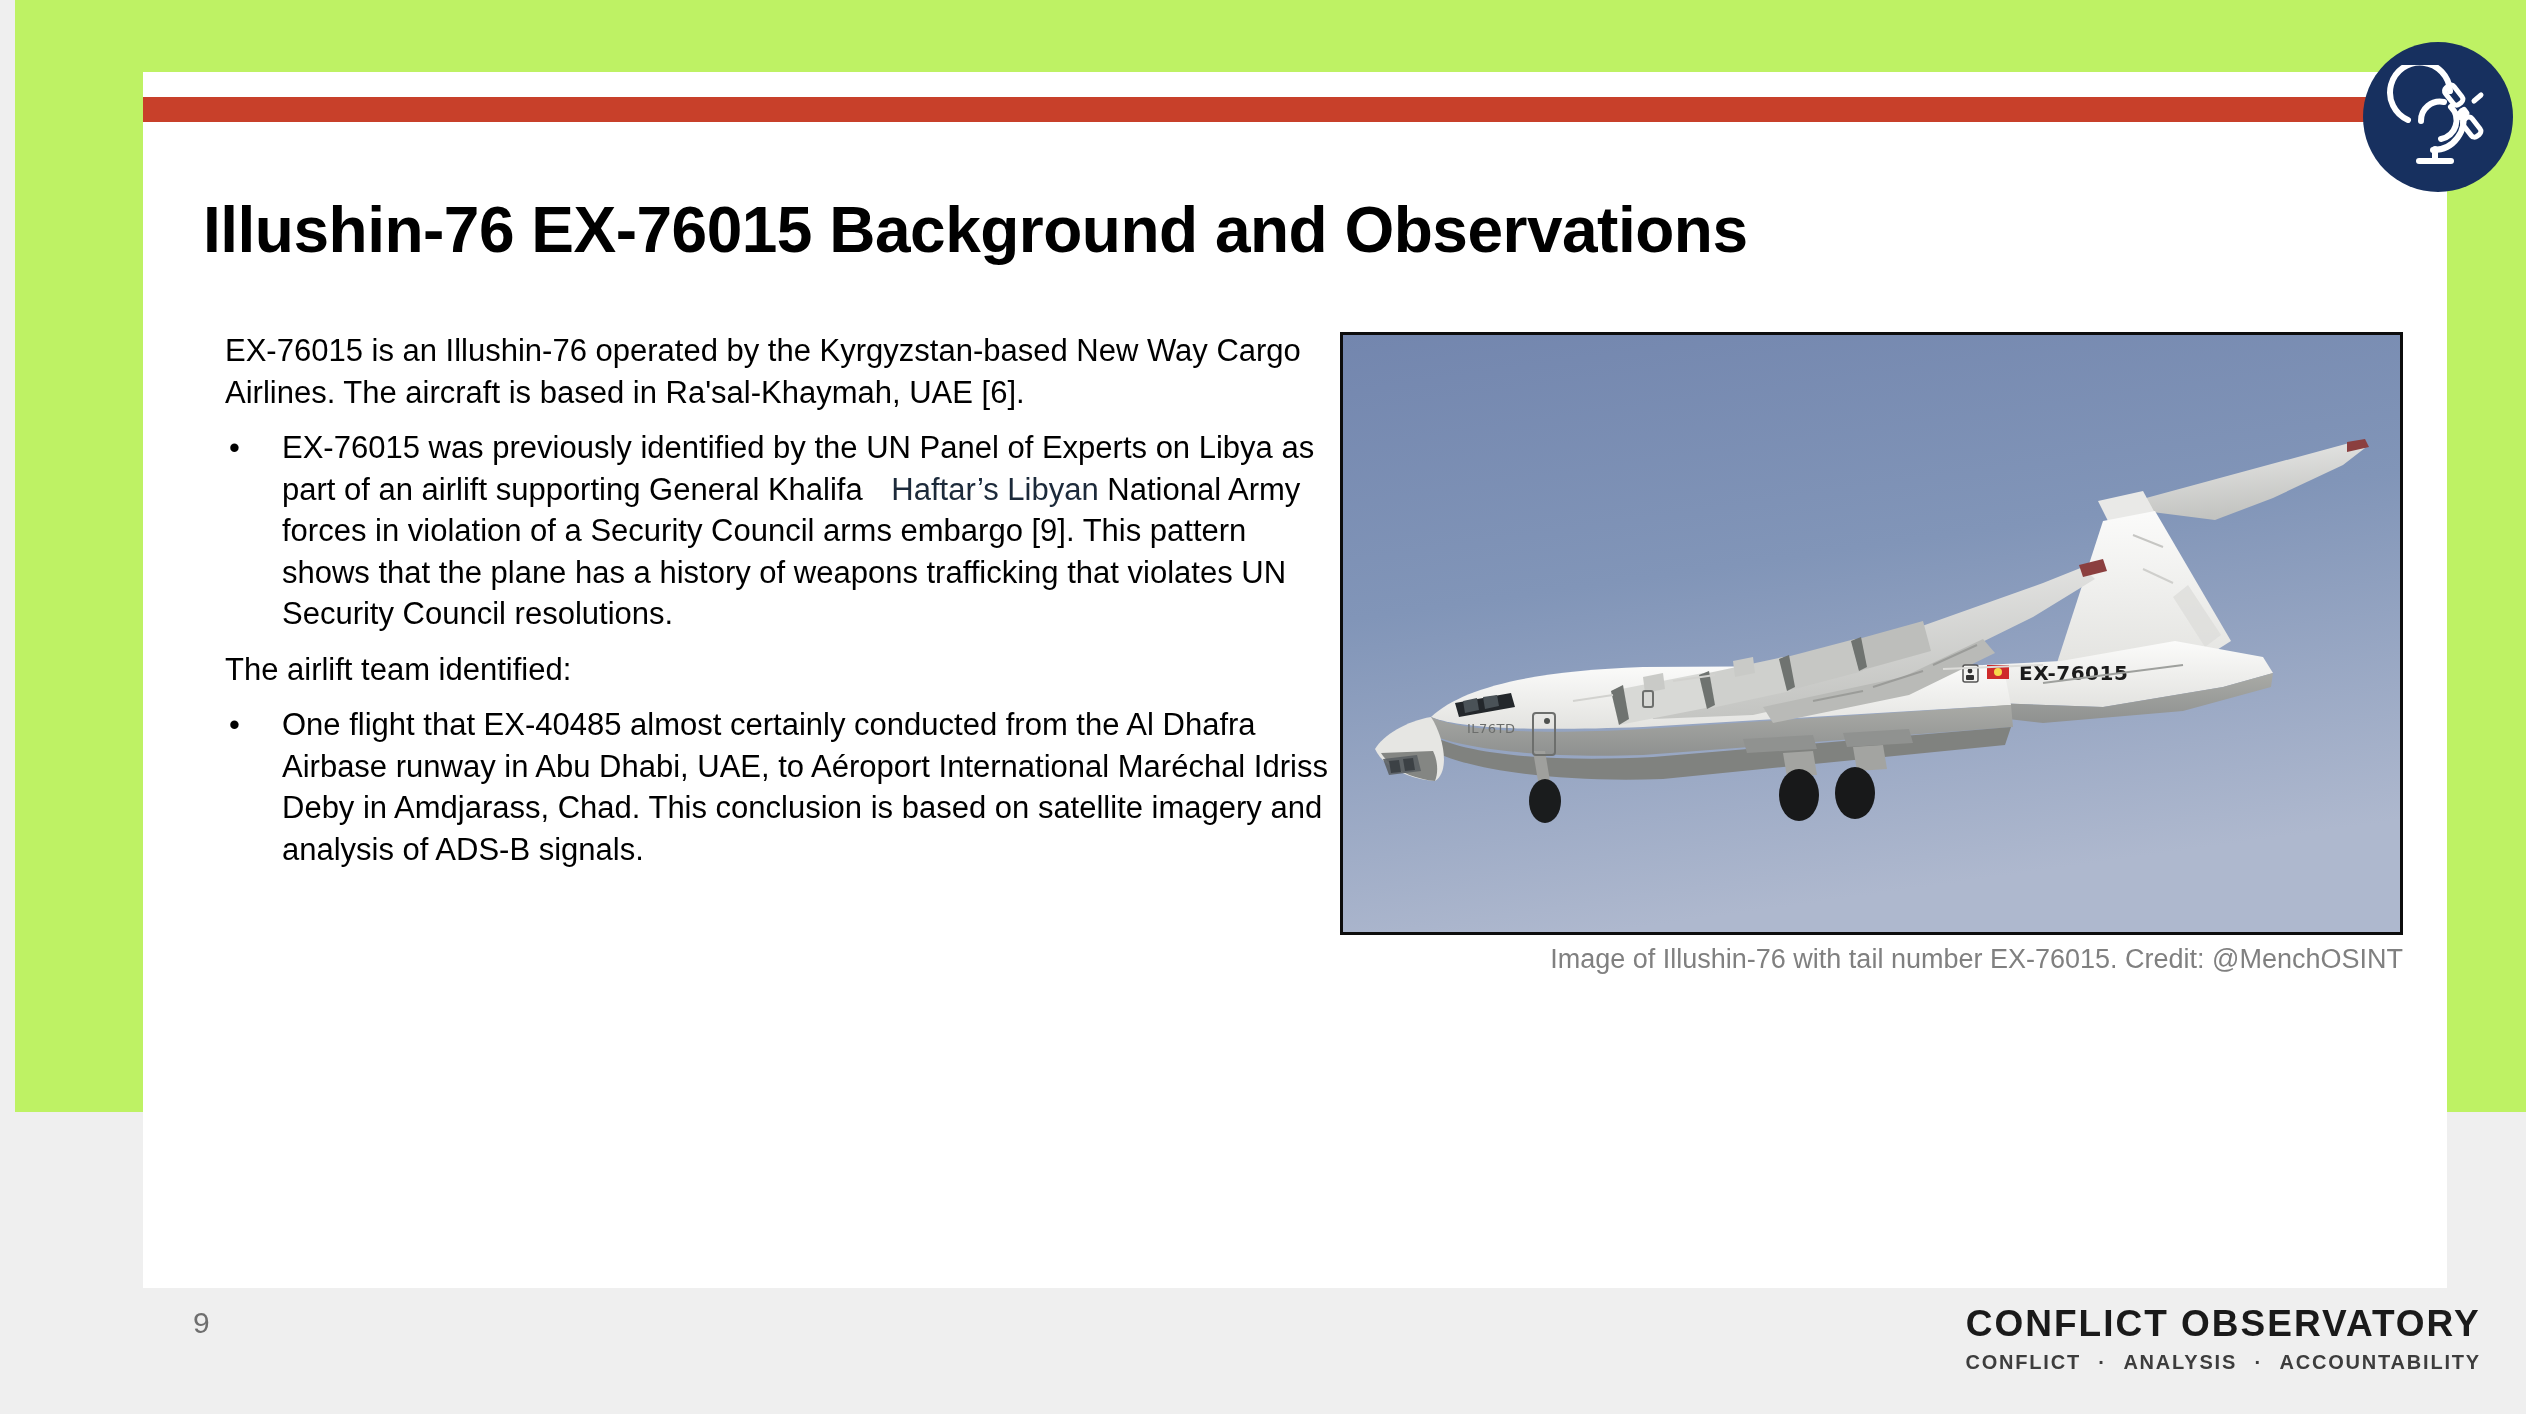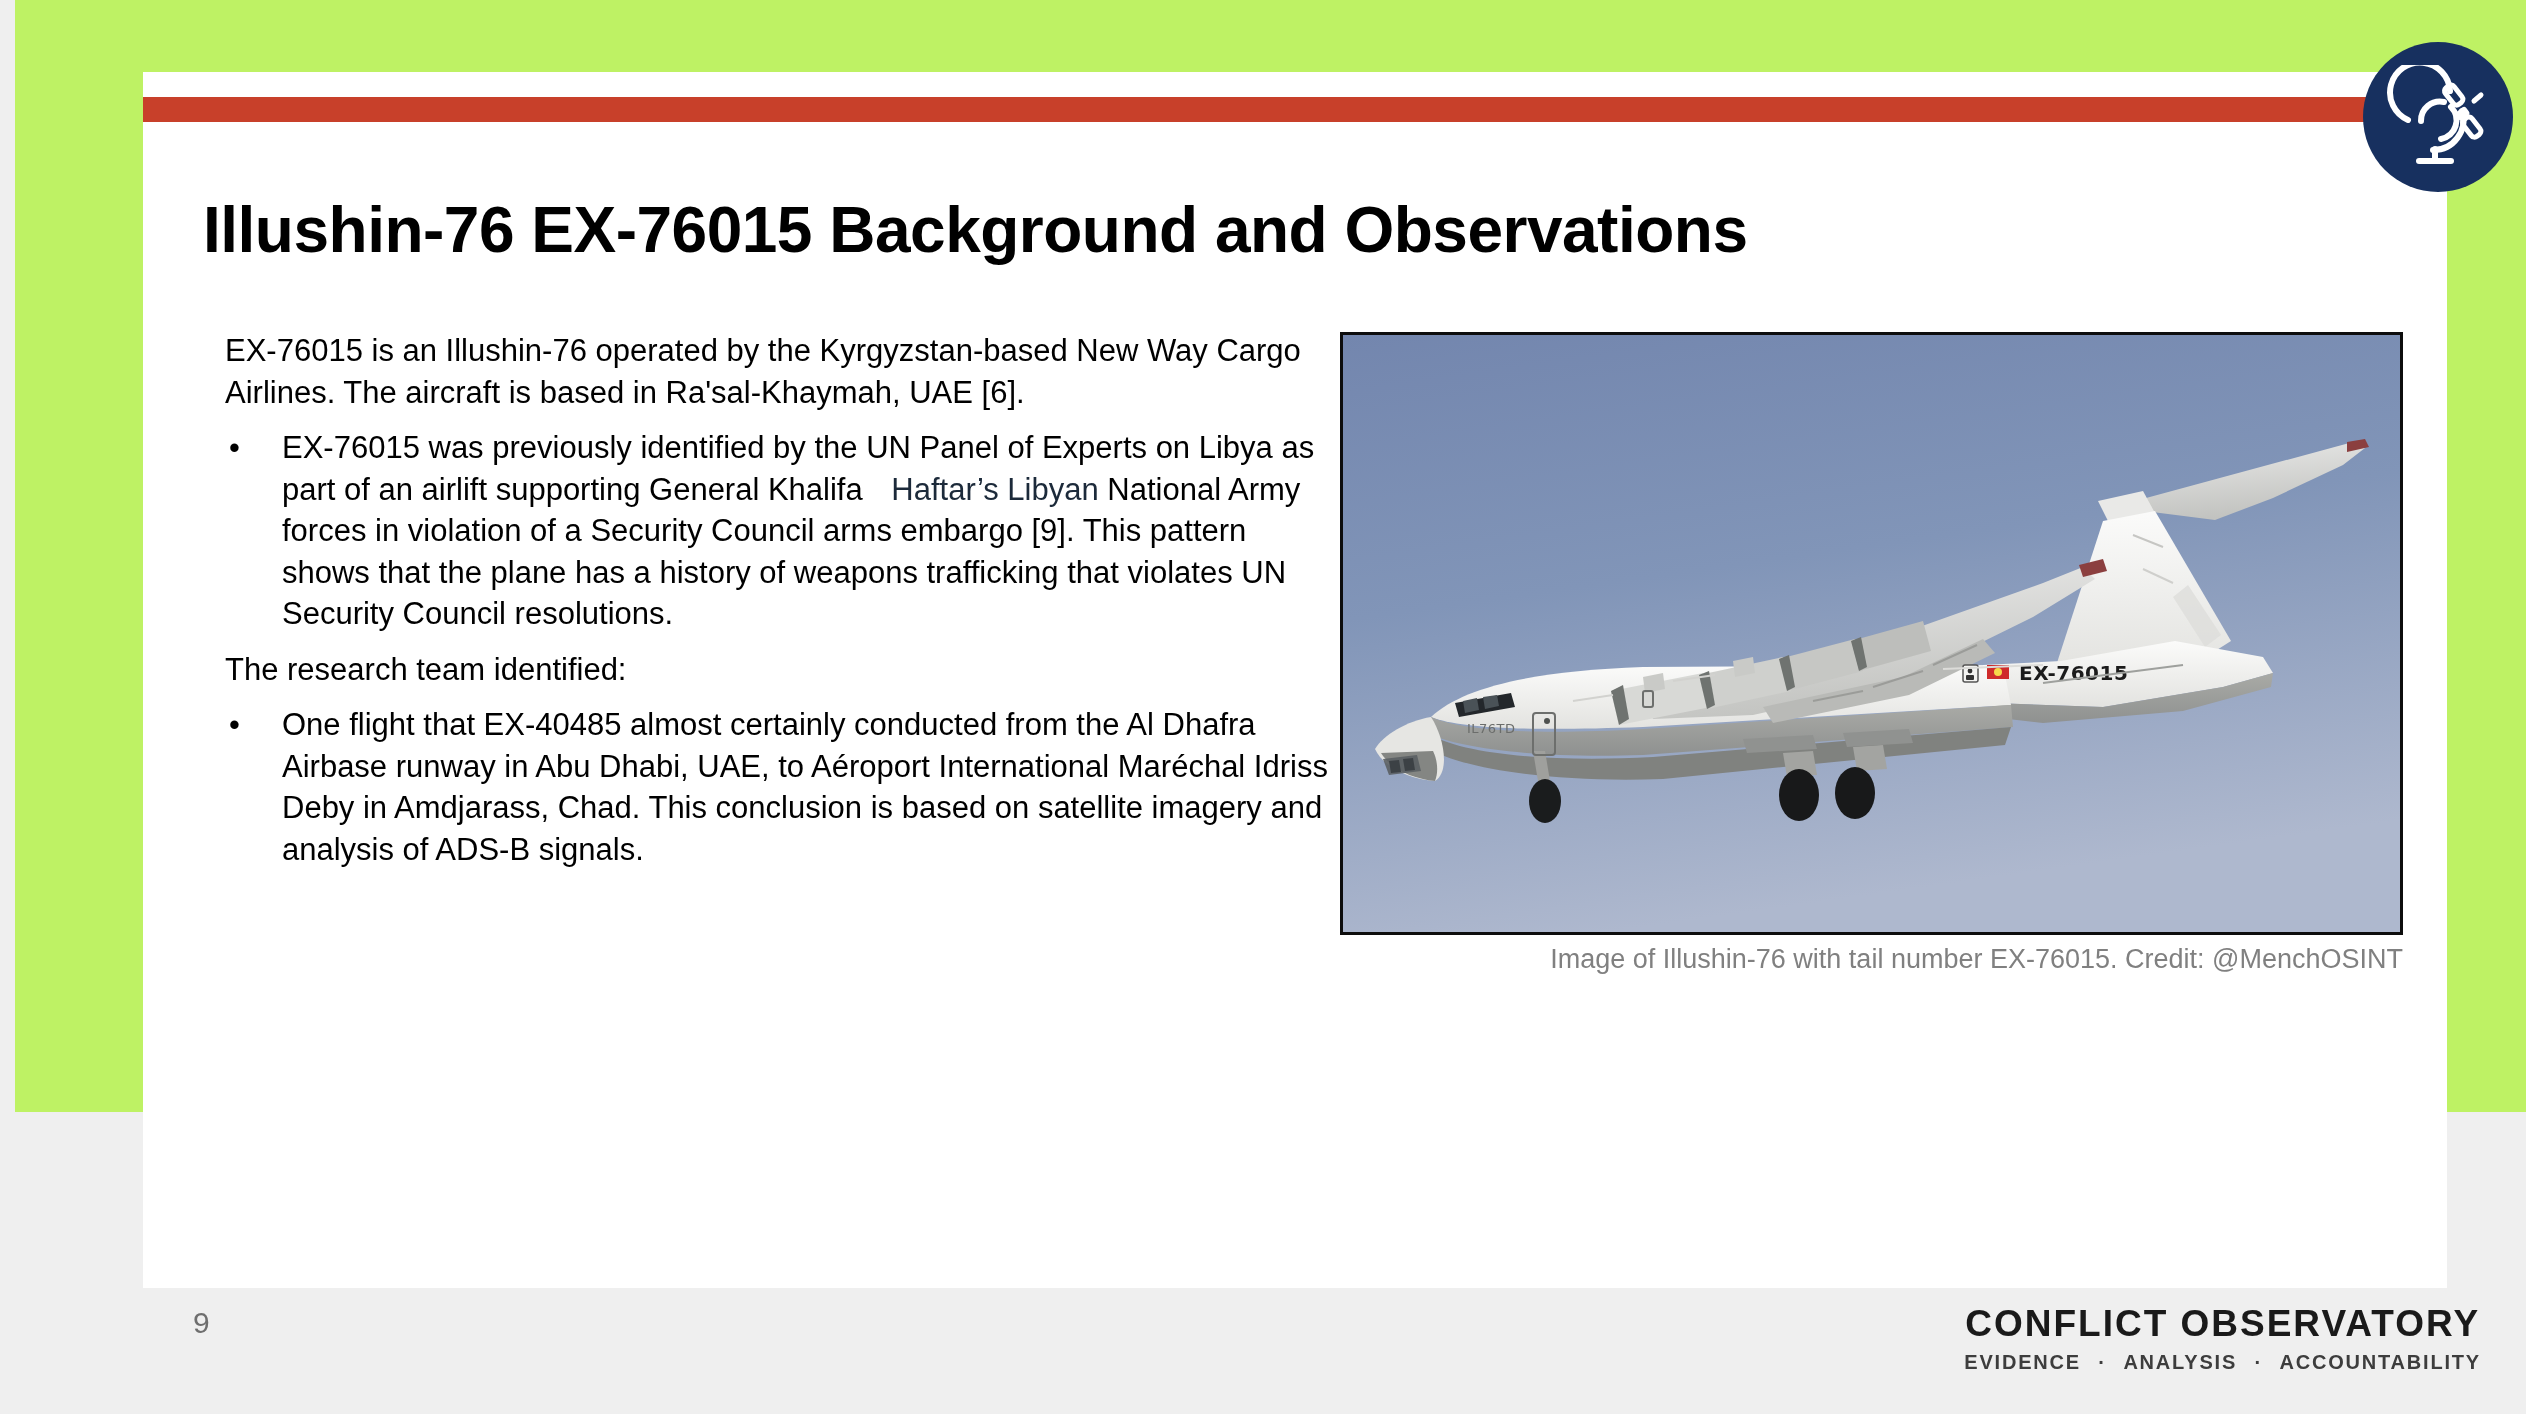--- a/index.html
+++ b/index.html
@@ -208,21 +208,21 @@
 
     <p class="para tight">EX-76015 is an Illushin-76 operated by the Kyrgyzstan-based New Way Cargo Airlines. The aircraft is based in Ra'sal-Khaymah, UAE [6].</p>
 
     <div class="bullet-list">
       <div class="bullet-row">
         <span class="bullet-mark">•</span>
         <span class="bullet-text"><span>EX-76015 was previously identified by the UN Panel of Experts on Libya as part of an airlift supporting General Khalifa </span><span class="highlight-run">Haftar’s Libyan</span><span> National Army forces in violation of a Security Council arms embargo [9]. This pattern shows that the plane has a history of weapons trafficking that violates UN Security Council resolutions.</span></span>
       </div>
     </div>
 
-    <p class="para tight">The research team identified:</p>
+    <p class="para tight">The airlift team identified:</p>
 
     <div class="bullet-list">
       <div class="bullet-row">
         <span class="bullet-mark">•</span>
         <span class="bullet-text">One flight that EX-40485 almost certainly conducted from the Al Dhafra Airbase runway in Abu Dhabi, UAE, to Aéroport International Maréchal Idriss Deby in Amdjarass, Chad. This conclusion is based on satellite imagery and analysis of ADS-B signals.</span>
       </div>
     </div>
 
   </div>
 
@@ -334,21 +334,21 @@
     </svg>
   </div>
 
   <div class="photo-caption">Image of Illushin-76 with tail number EX-76015. Credit: @MenchOSINT</div>
 
   <div class="page-number">9</div>
 
   <div class="footer-brand">
     <div class="brand-main">CONFLICT OBSERVATORY</div>
     <div class="brand-sub">
-      <span>EVIDENCE</span>
+      <span>CONFLICT</span>
       <span class="dot">·</span>
       <span>ANALYSIS</span>
       <span class="dot">·</span>
       <span>ACCOUNTABILITY</span>
     </div>
   </div>
 
 </div>
 
 </body></html>

